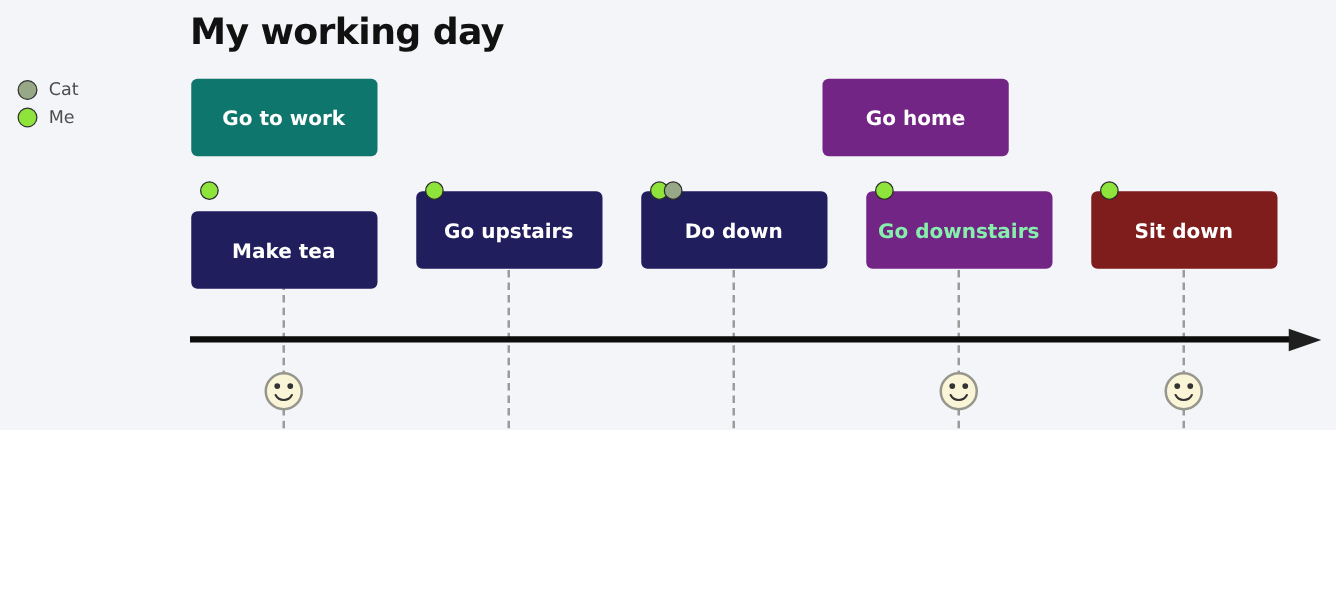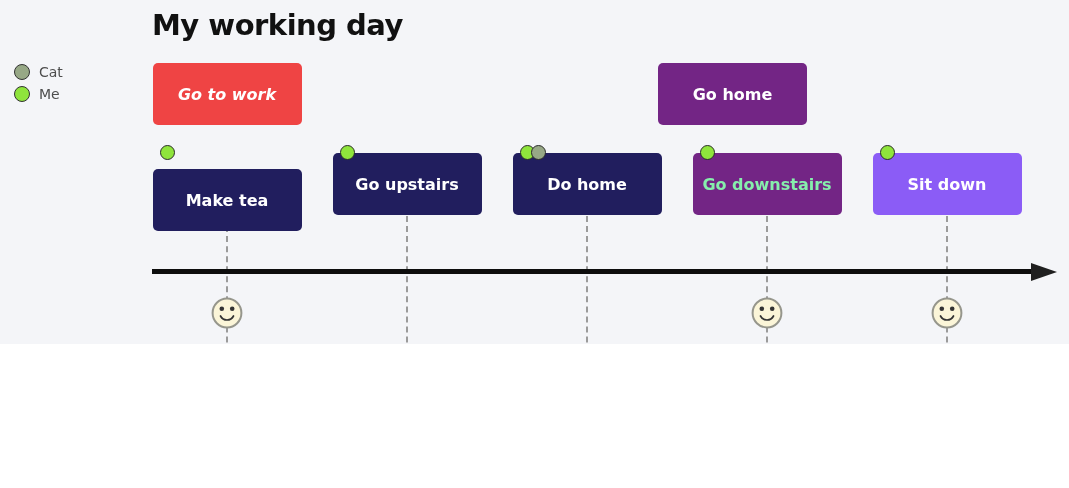--- a/index.html
+++ b/index.html
@@ -34,29 +34,29 @@
         <span class="legend-label">Me</span>
       </div>
     </div>
 <div class="abs grid-line" style="left: 226px; top: 216px; height: 247px;"></div>
     <div class="abs task-box" style="left: 152.5px; top: 169px; background: rgb(33, 30, 94); color: rgb(255, 255, 255);">Make tea</div>
     <span class="abs actor-badge" style="left: 159.5px; top: 145px; background: rgb(143, 228, 60); z-index: 5;"></span>
     <div class="abs grid-line" style="left: 406px; top: 216px; height: 247px;"></div>
     <div class="abs task-box" style="left: 332.5px; top: 153px; background: rgb(33, 30, 94); color: rgb(255, 255, 255);">Go upstairs</div>
     <span class="abs actor-badge" style="left: 339.5px; top: 145px; background: rgb(143, 228, 60); z-index: 5;"></span>
     <div class="abs grid-line" style="left: 586px; top: 216px; height: 247px;"></div>
-    <div class="abs task-box" style="left: 512.5px; top: 153px; background: rgb(33, 30, 94); color: rgb(255, 255, 255);">Do home</div>
+    <div class="abs task-box" style="left: 512.5px; top: 153px; background: rgb(33, 30, 94); color: rgb(255, 255, 255);">Do down</div>
     <span class="abs actor-badge" style="left: 519.5px; top: 145px; background: rgb(143, 228, 60); z-index: 5;"></span>
     <span class="abs actor-badge" style="left: 530.5px; top: 145px; background: rgb(151, 168, 134); z-index: 6;"></span>
-    <div class="abs task-box" style="left: 152.5px; top: 63px; background: #ef4444; color: rgb(255, 255, 255); font-style: italic;">Go to work</div>
+    <div class="abs task-box" style="left: 152.5px; top: 63px; background: #0f766e; color: rgb(255, 255, 255);">Go to work</div>
     <div class="abs grid-line" style="left: 766px; top: 216px; height: 247px;"></div>
     <div class="abs task-box" style="left: 692.5px; top: 153px; background: rgb(115, 37, 133); color: #86efac;">Go downstairs</div>
     <span class="abs actor-badge" style="left: 699.5px; top: 145px; background: rgb(143, 228, 60); z-index: 5;"></span>
     <div class="abs grid-line" style="left: 946px; top: 216px; height: 247px;"></div>
-    <div class="abs task-box" style="left: 872.5px; top: 153px; background: #8b5cf6; color: rgb(255, 255, 255);">Sit down</div>
+    <div class="abs task-box" style="left: 872.5px; top: 153px; background: #7f1d1d; color: rgb(255, 255, 255);">Sit down</div>
     <span class="abs actor-badge" style="left: 879.5px; top: 145px; background: rgb(143, 228, 60); z-index: 5;"></span>
     <div class="abs task-box" style="left: 658px; top: 63px; background: rgb(115, 37, 133); color: rgb(255, 255, 255);">Go home</div>
     <div class="abs axis-line" style="left: 152px; top: 269px; width: 882px; z-index: 8;"></div>
     <div class="abs axis-head" style="left: 1031px; top: 262.5px; z-index: 8;"></div>
     <div class="abs mood-face" style="left: 211px; top: 297px; z-index: 10;"><svg viewBox="0 0 32 32" width="32" height="32">
         <circle cx="16" cy="16" r="14.4" fill="#fbf5d8" stroke="#96968c" stroke-width="2"></circle>
         <circle cx="10.8" cy="11.8" r="2.3" fill="#333333"></circle>
         <circle cx="21.2" cy="11.8" r="2.3" fill="#333333"></circle>
         <path d="M9.5 19 A7.3 7.3 0 0 0 22.5 19" fill="none" stroke="#333333" stroke-width="1.7" stroke-linecap="round"></path>
       </svg></div>

